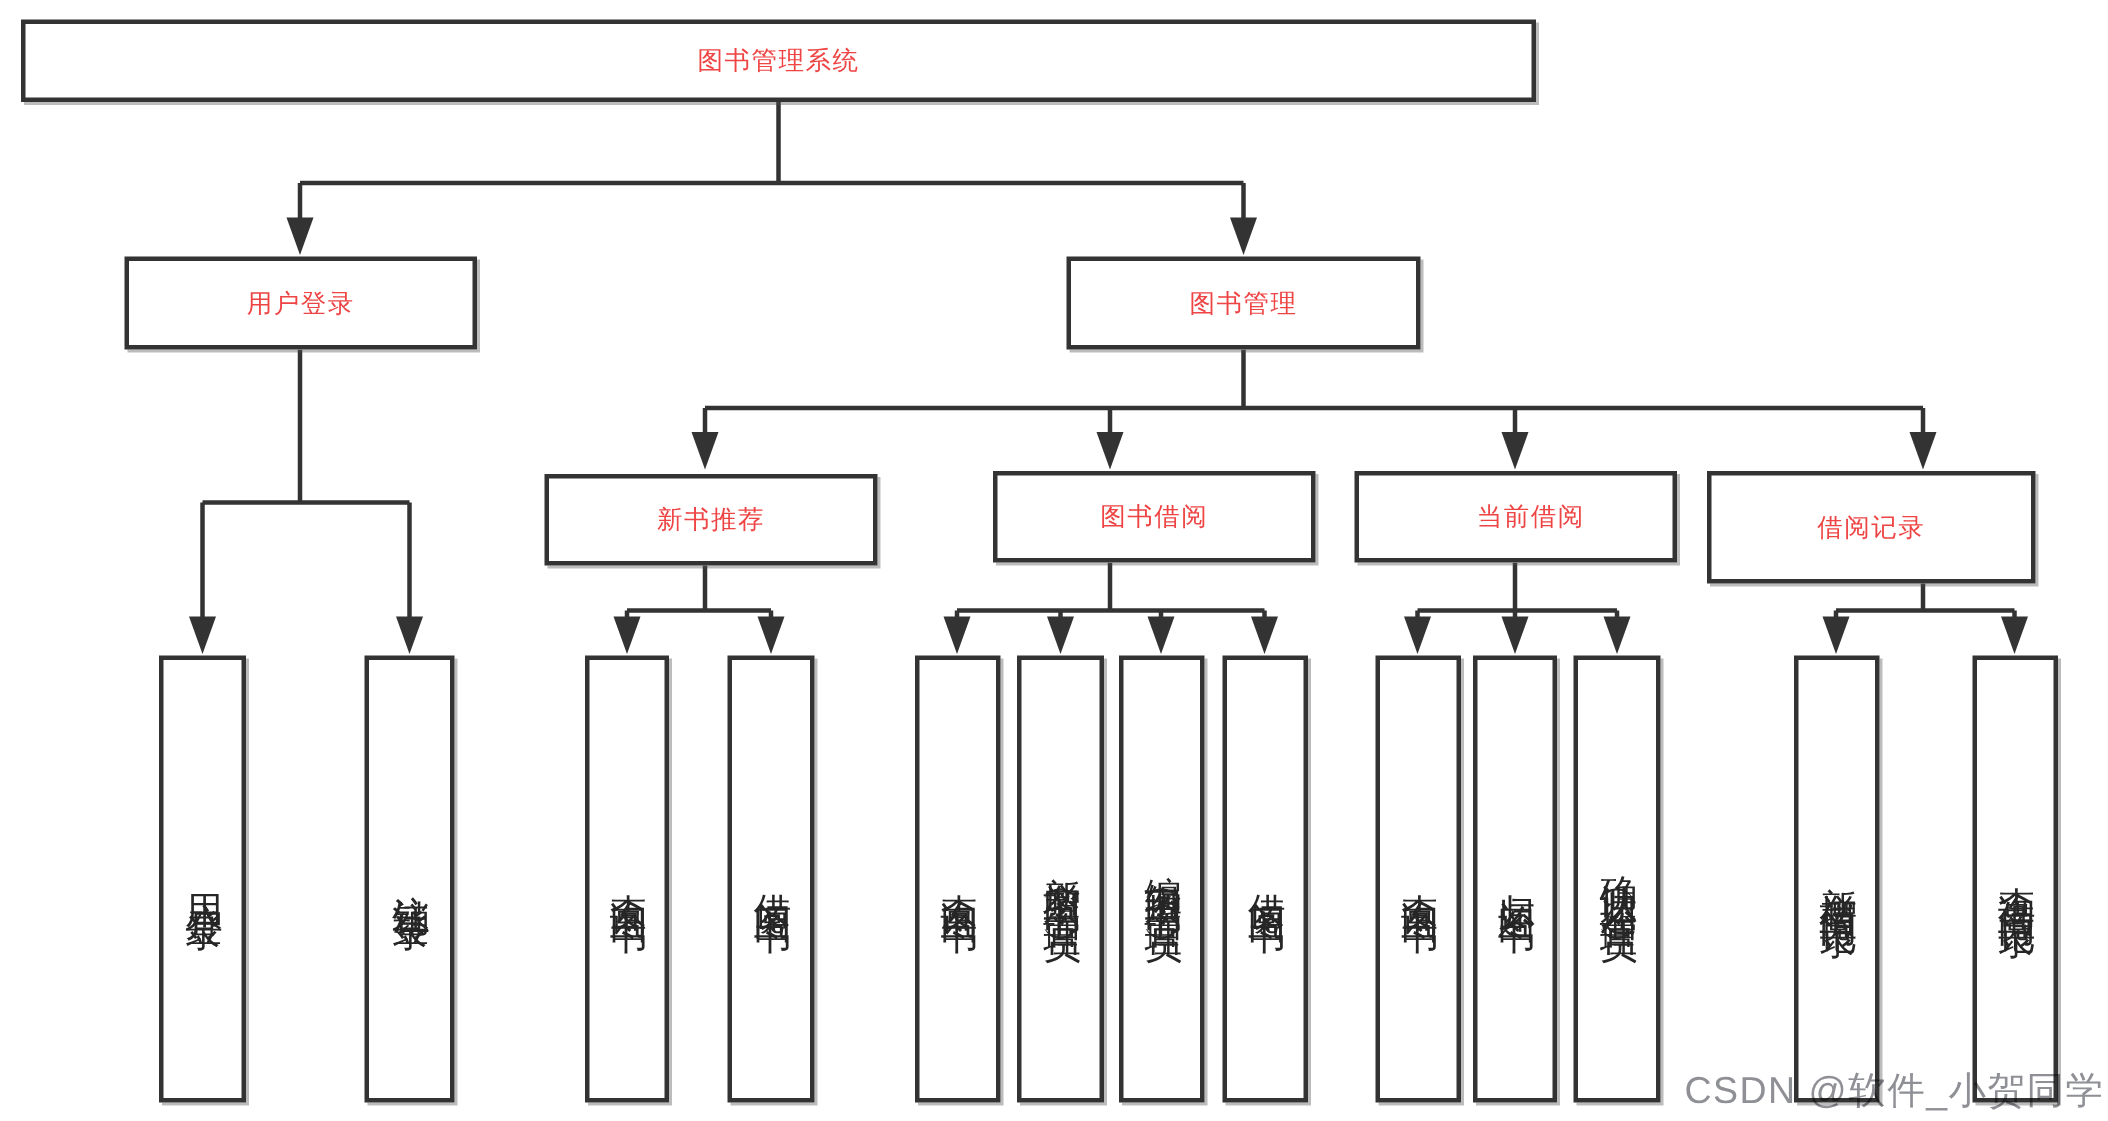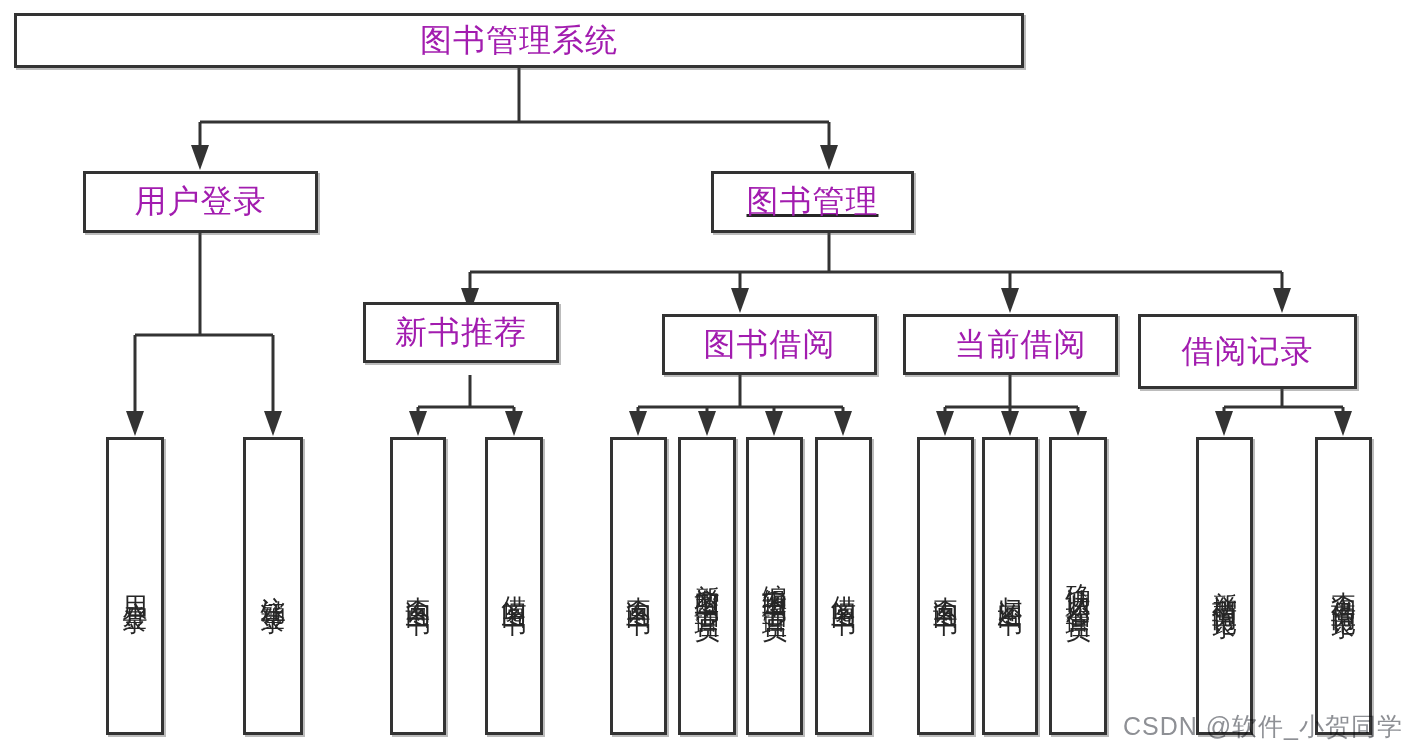--- a/index.html
+++ b/index.html
@@ -15,24 +15,24 @@
     position:absolute;
     background:#ffffff;
     border:3px solid #333333;
     box-shadow:2px 2px 0 rgba(80,80,80,0.38);
     display:flex;align-items:center;justify-content:center;
     z-index:2;
     box-sizing:border-box;
     color:#262626;
   }
   .hnode span{
-    font-size:32px;
+    font-size:17px;
     letter-spacing:1px;
     white-space:nowrap;
-    color:#a21caf;
+    color:#ef4444;
   }
   .leaf span{
     writing-mode:vertical-rl;
     text-orientation:mixed;
     font-size:25px;
     letter-spacing:5px;
     line-height:1;
     color:#262626;
   }
   .watermark{
@@ -124,25 +124,25 @@
     </g>
   </svg>
 
   <div class="box hnode" style="left:14px;top:13px;width:1010px;height:55px;">
     <span>图书管理系统</span>
   </div>
 
   <div class="box hnode" style="left:83px;top:171px;width:235px;height:62px;">
     <span>用户登录</span>
   </div>
-  <div class="box hnode" style="left:711px;top:171px;width:203px;height:62px;text-decoration:underline;">
+  <div class="box hnode" style="left:711px;top:171px;width:236px;height:62px;">
     <span>图书管理</span>
   </div>
 
-  <div class="box hnode" style="left:363px;top:302px;width:196px;height:61px;">
+  <div class="box hnode" style="left:363px;top:316px;width:222px;height:61px;">
     <span>新书推荐</span>
   </div>
   <div class="box hnode" style="left:662px;top:314px;width:215px;height:61px;">
     <span>图书借阅</span>
   </div>
   <div class="box hnode" style="left:903px;top:314px;width:215px;height:61px;padding-left:20px;">
     <span>当前借阅</span>
   </div>
   <div class="box hnode" style="left:1106px;top:314px;width:219px;height:75px;margin-left:32px;">
     <span>借阅记录</span>

